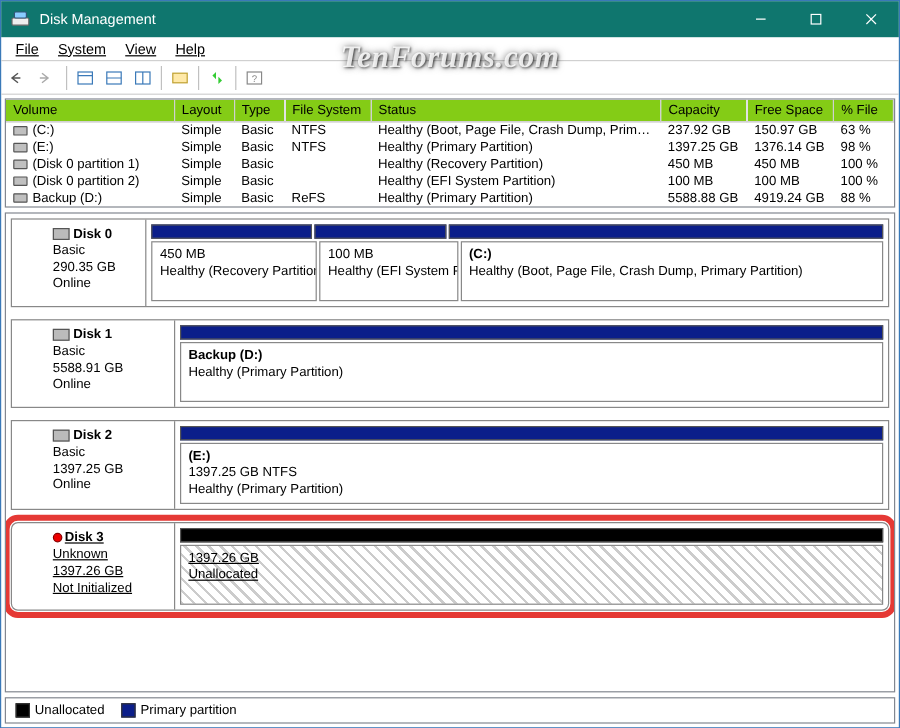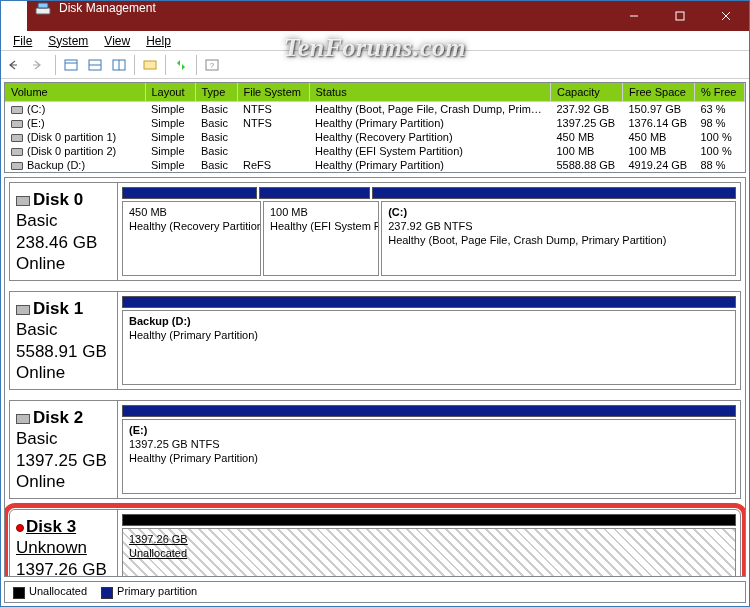--- a/index.html
+++ b/index.html
@@ -1,20 +1,20 @@
 <!DOCTYPE html>
 <html><head>
 <meta charset="utf-8">
 <style>
   * { box-sizing: border-box; }
   html, body { margin:0; padding:0; font-family: "Segoe UI", Tahoma, sans-serif; font-size:12px; color:#000; background:#fff; }
   .window { width:750px; height:607px; border:1px solid #3a79b8; display:flex; flex-direction:column; background:#fff; position:relative; }
   
   
-  .titlebar { height:30px; background:#7f1d1d; color:#fff; display:flex; padding:0 0 0 8px;margin-left:26px; }
+  .titlebar { height:30px; background:#0f766e; color:#fff; display:flex; align-items:center; padding:0 0 0 8px; }
   .titlebar .app-icon { width:16px; height:16px; margin-right:8px; }
   .titlebar .title { flex:1; font-size:12px; }
   .titlebar .winbtn { width:46px; height:30px; display:flex; align-items:center; justify-content:center; }
   
   
   .menubar { height:20px; display:flex; align-items:center; padding:0 4px; border-bottom:1px solid #d0d0d0; font-size:12px;text-decoration:underline; }
   .menubar .mitem { padding:2px 8px; cursor:default; }
   
   
   .toolbar { height:28px; display:flex; align-items:center; padding:2px 4px; border-bottom:1px solid #d0d0d0; gap:2px; }
@@ -28,21 +28,21 @@
   .vol-panel { border:1px solid #828790; flex:0 0 auto; }
   table.volumes { width:100%; border-collapse:collapse; font-size:11px; table-layout:fixed; }
   table.volumes th { text-align:left; font-weight:normal; background:#84cc16; border-right:1px solid #d0d0d0; border-bottom:1px solid #d0d0d0; padding:3px 6px; white-space:nowrap; overflow:hidden; }
   table.volumes td { padding:1px 6px; white-space:nowrap; overflow:hidden; text-overflow:ellipsis; }
   .vol-icon { display:inline-block; width:12px; height:8px; background:#c0c0c0; border:1px solid #555; border-radius:1px; margin-right:4px; vertical-align:middle; }
   
   
   .disk-panel { flex:1; border:1px solid #828790; overflow:auto; padding:4px; }
   .disk-row { display:flex; border:1px solid #888; margin-bottom:10px; min-height:74px; background:#fff; }
   .disk-row.highlight { outline:5px solid #e53935; outline-offset:1px; border-radius:6px;text-decoration:underline; }
-  .disk-info { width:108px; padding:6px 6px; border-right:1px solid #888; font-size:17px; line-height:1.25; }
+  .disk-info { width:108px; padding:6px 6px; border-right:1px solid #888; font-size:11px; line-height:1.25;margin-left:28px; }
   .disk-info .dname { font-weight:bold; }
   .disk-info .dicon { display:inline-block; width:14px; height:10px; background:#bbb; border:1px solid #555; margin-right:3px; vertical-align:middle; }
   .disk-info .oicon { display:inline-block; width:8px; height:8px; border-radius:50%; background:#e00; border:1px solid #800; margin-right:2px; vertical-align:middle; }
   .part-lane { flex:1; display:flex; flex-direction:column; padding:4px; gap:2px; }
   .part-strip { height:12px; display:flex; gap:2px; }
   .part-strip .seg { background:#0b1e8a; border:1px solid #555; }
   .part-strip .seg.black { background:#000; }
   .part-boxes { flex:1; display:flex; gap:2px; }
   .part-box { border:1px solid #888; padding:4px 6px; font-size:11px; line-height:1.25; overflow:hidden; white-space:nowrap; background:#fff; }
   .part-box.hatch { 
@@ -167,21 +167,21 @@
         </colgroup>
         <thead>
           <tr>
             <th>Volume</th>
             <th>Layout</th>
             <th>Type</th>
             <th>File System</th>
             <th>Status</th>
             <th>Capacity</th>
             <th>Free Space</th>
-            <th>% Free</th>
+            <th>% File</th>
           </tr>
         </thead>
         <tbody id="vol-body">
             <tr>
               <td><span class="vol-icon"></span>(C:)</td>
               <td>Simple</td>
               <td>Basic</td>
               <td>NTFS</td>
               <td>Healthy (Boot, Page File, Crash Dump, Primary Partition)</td>
               <td>237.92 GB</td>
@@ -231,21 +231,21 @@
           </tbody>
       </table>
     </div>
 
     <div class="disk-panel">
 
       <div class="disk-row">
         <div class="disk-info">
           <div><span class="dicon"></span><span class="dname">Disk 0</span></div>
           <div>Basic</div>
-          <div>238.46 GB</div>
+          <div>290.35 GB</div>
           <div>Online</div>
         </div>
         <div class="part-lane">
           <div class="part-strip">
             <div class="seg" style="flex:22"></div>
             <div class="seg" style="flex:18"></div>
             <div class="seg" style="flex:60"></div>
           </div>
           <div class="part-boxes">
             <div class="part-box" style="flex:22">
@@ -253,21 +253,20 @@
               <div>450 MB</div>
               <div>Healthy (Recovery Partition)</div>
             </div>
             <div class="part-box" style="flex:18">
               <div class="pname"></div>
               <div>100 MB</div>
               <div>Healthy (EFI System Partition)</div>
             </div>
             <div class="part-box" style="flex:60">
               <div class="pname">(C:)</div>
-              <div>237.92 GB NTFS</div>
               <div>Healthy (Boot, Page File, Crash Dump, Primary Partition)</div>
             </div>
           </div>
         </div>
       </div>
 
       <div class="disk-row">
         <div class="disk-info">
           <div><span class="dicon"></span><span class="dname">Disk 1</span></div>
           <div>Basic</div>

